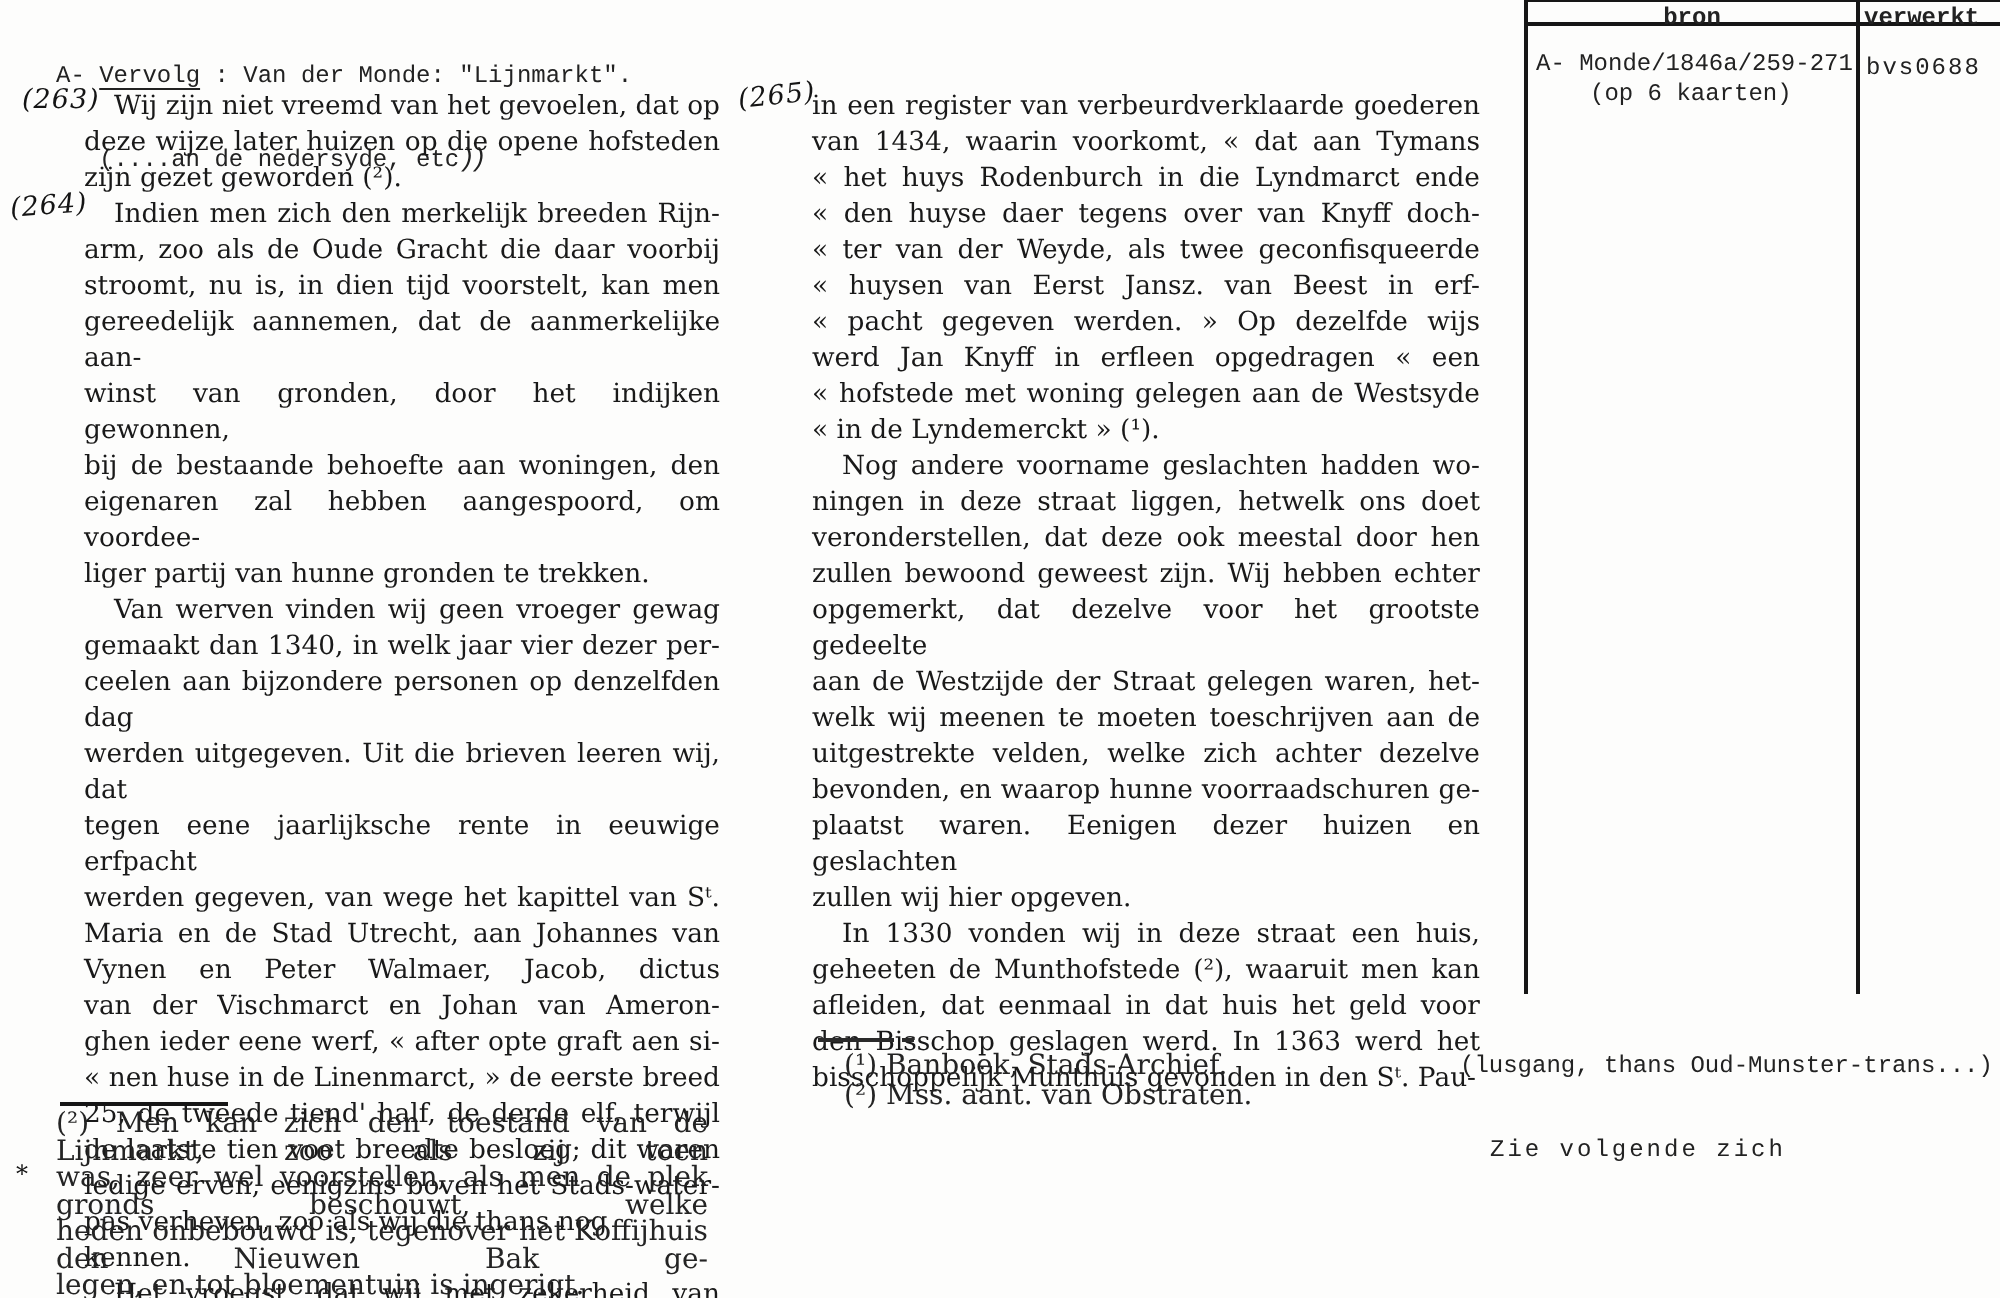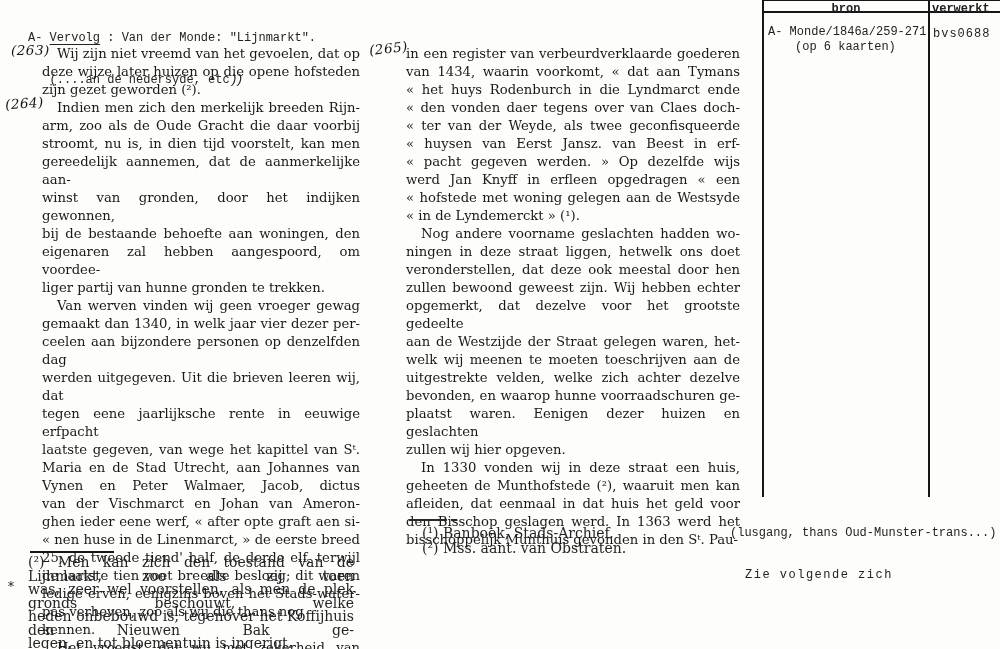--- a/index.html
+++ b/index.html
@@ -66,21 +66,21 @@
         <div class="line jl">bij de bestaande behoefte aan woningen, den</div>
         <div class="line jl">eigenaren zal hebben aangespoord, om voordee-</div>
         <div class="line">liger partij van hunne gronden te trekken.</div>
       </div>
     <div class="para indent-first">
         <div class="line jl">Van werven vinden wij geen vroeger gewag</div>
         <div class="line jl">gemaakt dan 1340, in welk jaar vier dezer per-</div>
         <div class="line jl">ceelen aan bijzondere personen op denzelfden dag</div>
         <div class="line jl">werden uitgegeven. Uit die brieven leeren wij, dat</div>
         <div class="line jl">tegen eene jaarlijksche rente in eeuwige erfpacht</div>
-        <div class="line jl">laatste gegeven, van wege het kapittel van Sᵗ.</div>
+        <div class="line jl">werden gegeven, van wege het kapittel van Sᵗ.</div>
         <div class="line jl">Maria en de Stad Utrecht, aan Johannes van</div>
         <div class="line jl">Vynen en Peter Walmaer, Jacob, dictus</div>
         <div class="line jl">van der Vischmarct en Johan van Ameron-</div>
         <div class="line jl">ghen ieder eene werf, « after opte graft aen si-</div>
         <div class="line jl">« nen huse in de Linenmarct, » de eerste breed</div>
         <div class="line jl">25, de tweede tiend' half, de derde elf, terwijl</div>
         <div class="line jl">de laatste tien voet breedte besloeg; dit waren</div>
         <div class="line jl">ledige erven, eenigzins boven het Stads-water-</div>
         <div class="line">pas verheven, zoo als wij die thans nog kennen.</div>
       </div>
@@ -96,21 +96,21 @@
       <div class="line jl">was, zeer wel voorstellen, als men de plek gronds beschouwt, welke</div>
       <div class="line jl">heden onbebouwd is, tegenover het Koffijhuis den Nieuwen Bak ge-</div>
       <div class="line">legen, en tot bloementuin is ingerigt.</div>
     </div>
 
   <div class="abs book" style="left:406px;top:45px;width:334px;">
     <div class="para">
         <div class="line jl">in een register van verbeurdverklaarde goederen</div>
         <div class="line jl">van 1434, waarin voorkomt, « dat aan Tymans</div>
         <div class="line jl">« het huys Rodenburch in die Lyndmarct ende</div>
-        <div class="line jl">« den vonden daer tegens over van Claes doch-</div>
+        <div class="line jl">« den huyse daer tegens over van Knyff doch-</div>
         <div class="line jl">« ter van der Weyde, als twee geconfisqueerde</div>
         <div class="line jl">« huysen van Eerst Jansz. van Beest in erf-</div>
         <div class="line jl">« pacht gegeven werden. »  Op dezelfde wijs</div>
         <div class="line jl">werd Jan Knyff in erfleen opgedragen « een</div>
         <div class="line jl">« hofstede met woning gelegen aan de Westsyde</div>
         <div class="line">« in de Lyndemerckt » (¹).</div>
       </div>
     <div class="para indent-first">
         <div class="line jl">Nog andere voorname geslachten hadden wo-</div>
         <div class="line jl">ningen in deze straat liggen, hetwelk ons doet</div>

